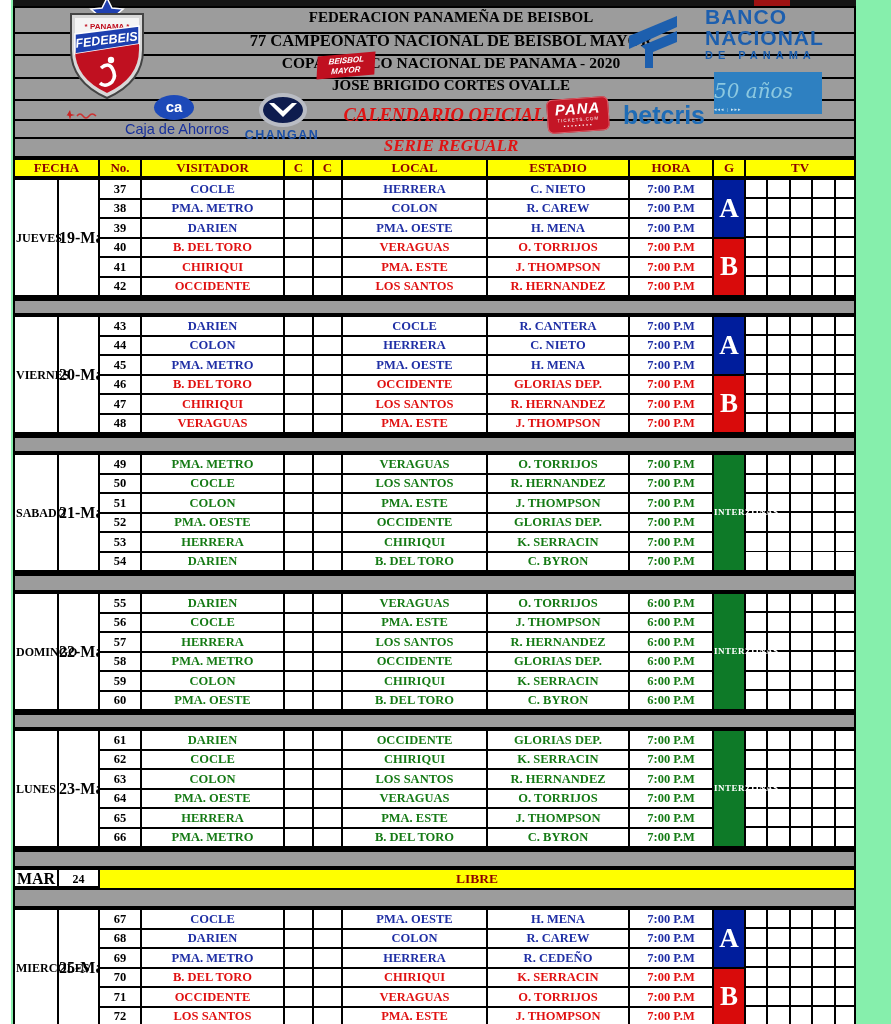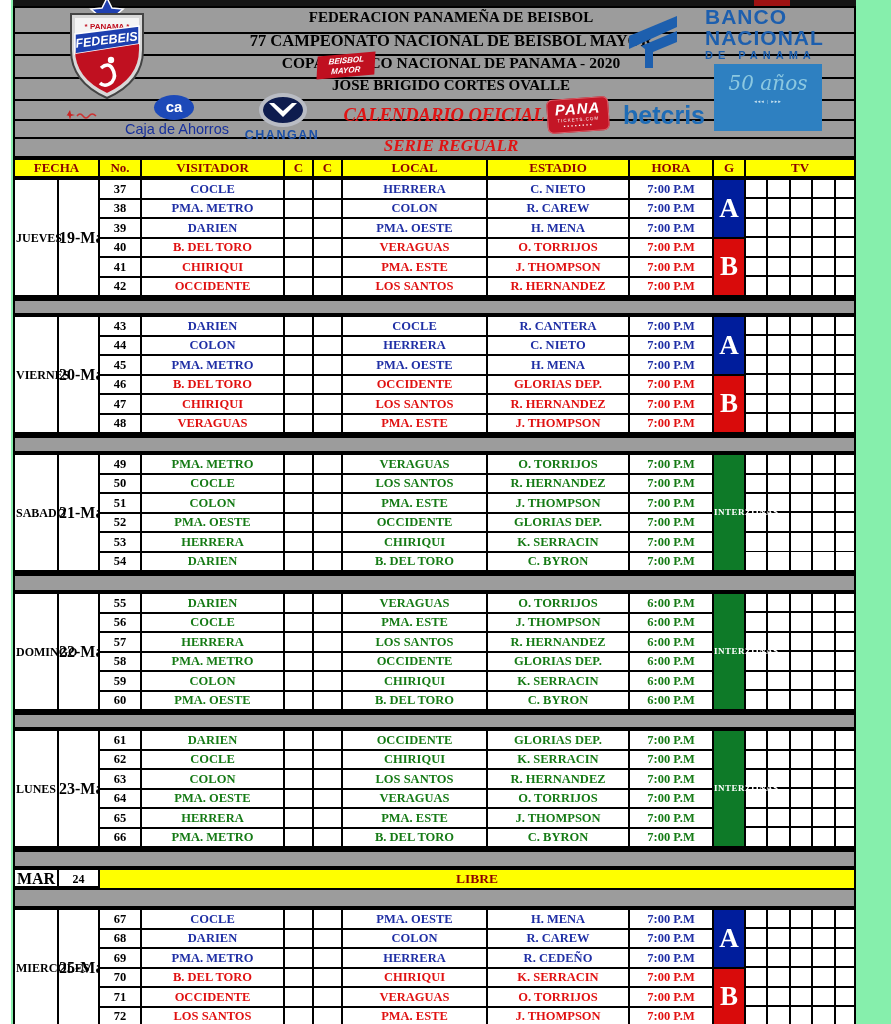--- a/index.html
+++ b/index.html
@@ -32,21 +32,21 @@
   .redlogo{position:absolute;left:53px;top:108px;z-index:5;}
   .cabadge{position:absolute;left:143px;top:95px;width:40px;height:25px;background:#1c49b8;border-radius:50%;color:#fff;font-family:"Liberation Sans",sans-serif;font-weight:700;font-size:15px;text-align:center;line-height:24px;z-index:5;}
   .calabel{position:absolute;left:105px;top:121px;width:122px;text-align:center;color:#17309c;font-family:"Liberation Sans",sans-serif;font-weight:400;font-size:14.5px;z-index:5;white-space:nowrap;}
   .chemblem{position:absolute;left:248px;top:92px;z-index:5;}
   .chlabel{position:absolute;left:226px;top:128px;width:90px;text-align:center;color:#1b50a8;font-family:"Liberation Sans",sans-serif;font-weight:700;font-size:12.5px;letter-spacing:1.5px;z-index:5;}
   .pana{position:absolute;left:536px;top:98px;width:62px;height:34px;background:#c41626;border-radius:6px;transform:rotate(-4deg);z-index:6;text-align:center;color:#fff;font-family:"Liberation Sans",sans-serif;box-shadow:0 0 0 1px #d9666e inset;}
   .pana .pword{display:block;font-weight:700;font-style:italic;font-size:15px;line-height:17px;letter-spacing:1px;margin-top:2px;}
   .pana .pdots{display:block;font-size:5px;line-height:5px;letter-spacing:2px;}
   .pana .psub{display:block;font-size:4.5px;line-height:6px;letter-spacing:1px;}
   .betcris{position:absolute;left:612px;top:101px;color:#1e6cb6;font-family:"Liberation Sans",sans-serif;font-weight:700;font-size:25px;z-index:5;}
-  .anos{position:absolute;left:703px;top:64px;width:108px;height:67px;background:#2e80c1;z-index:6;text-align:center;}
+  .anos{position:absolute;left:703px;top:72px;width:108px;height:42px;background:#2e80c1;z-index:6;}
   .anos .a50{display:block;margin-top:8px;font-style:italic;font-size:20px;line-height:22px;color:#8cc8e0;font-family:"DejaVu Serif",serif;}
   .anos .arow{display:block;margin-top:4px;font-size:5px;line-height:7px;color:#cfe6f2;letter-spacing:1px;}
 
   
   .colhead{position:absolute;left:2px;top:158px;width:843px;height:20px;display:grid;grid-template-columns:85px 42px 143px 29px 29px 145px 142px 84px 32px auto;background:#ffff00;border:2px solid #000;box-sizing:border-box;z-index:2;}
   .hc{border-right:2px solid #000;display:flex;align-items:center;justify-content:center;font-weight:700;font-size:13px;color:#8b0000;overflow:hidden;}
   .hc:last-child{border-right:none;}
 
   
   .blk{position:absolute;left:2px;width:843px;display:grid;grid-template-columns:44px 41px 42px 143px 29px 29px 145px 142px 84px 32px auto;grid-template-rows:repeat(6,19.5px);border:2px solid #000;box-sizing:border-box;background:#fff;z-index:2;}

